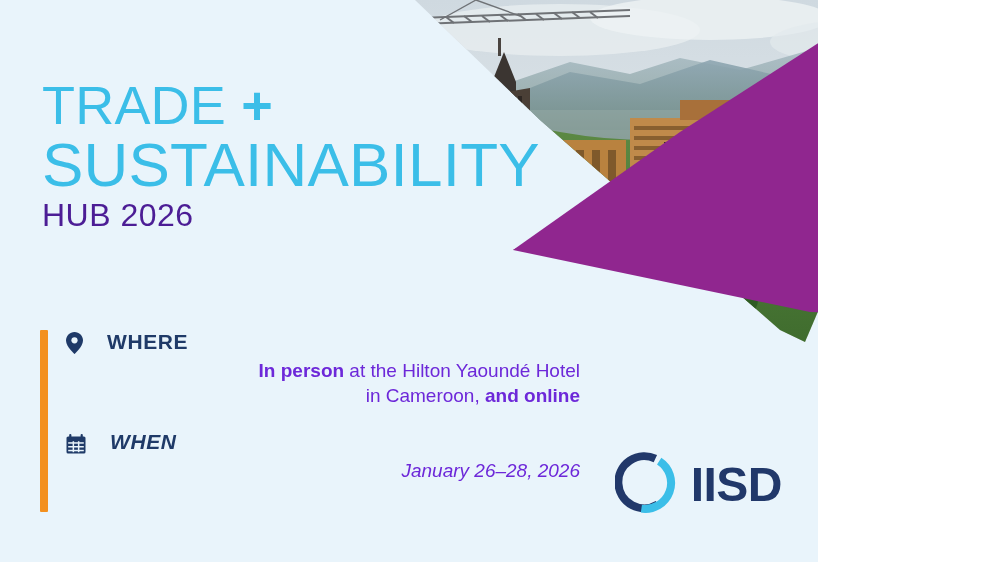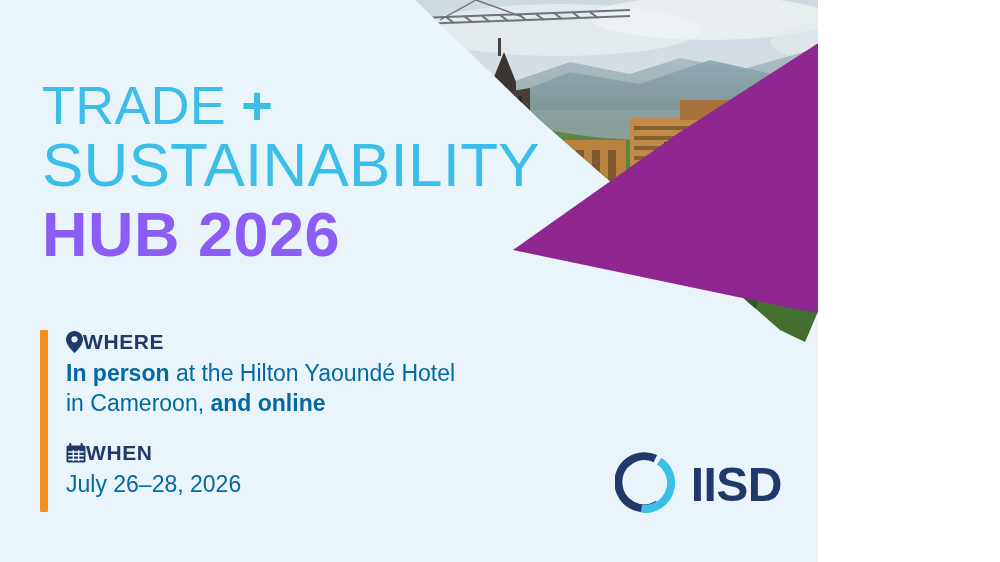--- a/index.html
+++ b/index.html
@@ -41,23 +41,23 @@
   .head-line {
     font-size: 54px;
     line-height: 1.02;
     letter-spacing: 0.2px;
     font-weight: 400;
     color: #3bbee8;
     white-space: nowrap;
   }
   .head-line-2 { font-size: 62px; }
   .head-line-3 {
-    font-size: 63px;
-    font-weight: 700;
-    color: #8b5cf6;
+    font-size: 32px;
+    font-weight: 400;
+    color: #4c1d95;
     letter-spacing: 0.5px;
     line-height: 1.22;
     white-space: nowrap;
   }
   .plus { font-weight: 700; color: #3bbee8; }
 
   
   #details {
     position: absolute;
     left: 40px;
@@ -70,37 +70,38 @@
     left: 0;
     top: 0;
     width: 8px;
     height: 182px;
     background: #f3901f;
     border-radius: 1px;
   }
   .detail-group { margin-bottom: 6px; }
   .detail-head {
     display: flex;
-    align-items: center;
-    gap: 0;
+    align-items: flex-end;
+    gap: 24px;
     font-size: 21px;
     font-weight: 700;
     color: #1f3a68;
     letter-spacing: 0.6px;
     margin-bottom: 4px;
   }
   .detail-head svg { display: block; flex: 0 0 auto; }
   .detail-body {
-    font-size: 23px;
+    font-size: 19px;
     line-height: 1.32;
-    color: #0369a1;
+    color: #6d28d9;
     font-weight: 400;
+    text-align: right;
   }
   .detail-body b { font-weight: 700; }
-  #when-group { margin-top: 22px; }
+  #when-group { margin-top: 22px; font-style: italic; }
 
   
   #logo {
     position: absolute;
     right: 36px;
     bottom: 44px;
     display: flex;
     align-items: center;
     gap: 14px;
   }
@@ -346,21 +347,21 @@
             <rect x="14.6" y="0" width="2.2" height="5" rx="1" fill="#1f3a68"></rect>
             <rect x="2.2" y="8.2" width="15.6" height="1.5" fill="#e9f4fb"></rect>
             <rect x="2.2" y="12.0" width="15.6" height="1.5" fill="#e9f4fb"></rect>
             <rect x="2.2" y="15.8" width="15.6" height="1.5" fill="#e9f4fb"></rect>
             <rect x="6.6" y="7.2" width="1.5" height="11" fill="#e9f4fb"></rect>
             <rect x="11.9" y="7.2" width="1.5" height="11" fill="#e9f4fb"></rect>
           </svg>
         </span>
         <span>WHEN</span>
       </div>
-      <div class="detail-body">July 26–28, 2026</div>
+      <div class="detail-body">January 26–28, 2026</div>
     </div>
   </div>
 
   <div id="logo">
     <span id="logo-mark">
       <svg width="62" height="62" viewBox="0 0 62 62" xmlns="http://www.w3.org/2000/svg" aria-hidden="true">
 
         <path d="M 36.9 5.6 A 26 26 0 1 0 45.7 50.6" fill="none" stroke="#21386a" stroke-width="8" stroke-linecap="butt" transform="rotate(8 31 31)"></path>
 
         <path d="M 41.0 7.4 A 26 26 0 0 1 30.0 57.0" fill="none" stroke="#3bbee8" stroke-width="8" stroke-linecap="butt" transform="rotate(8 31 31)"></path>

